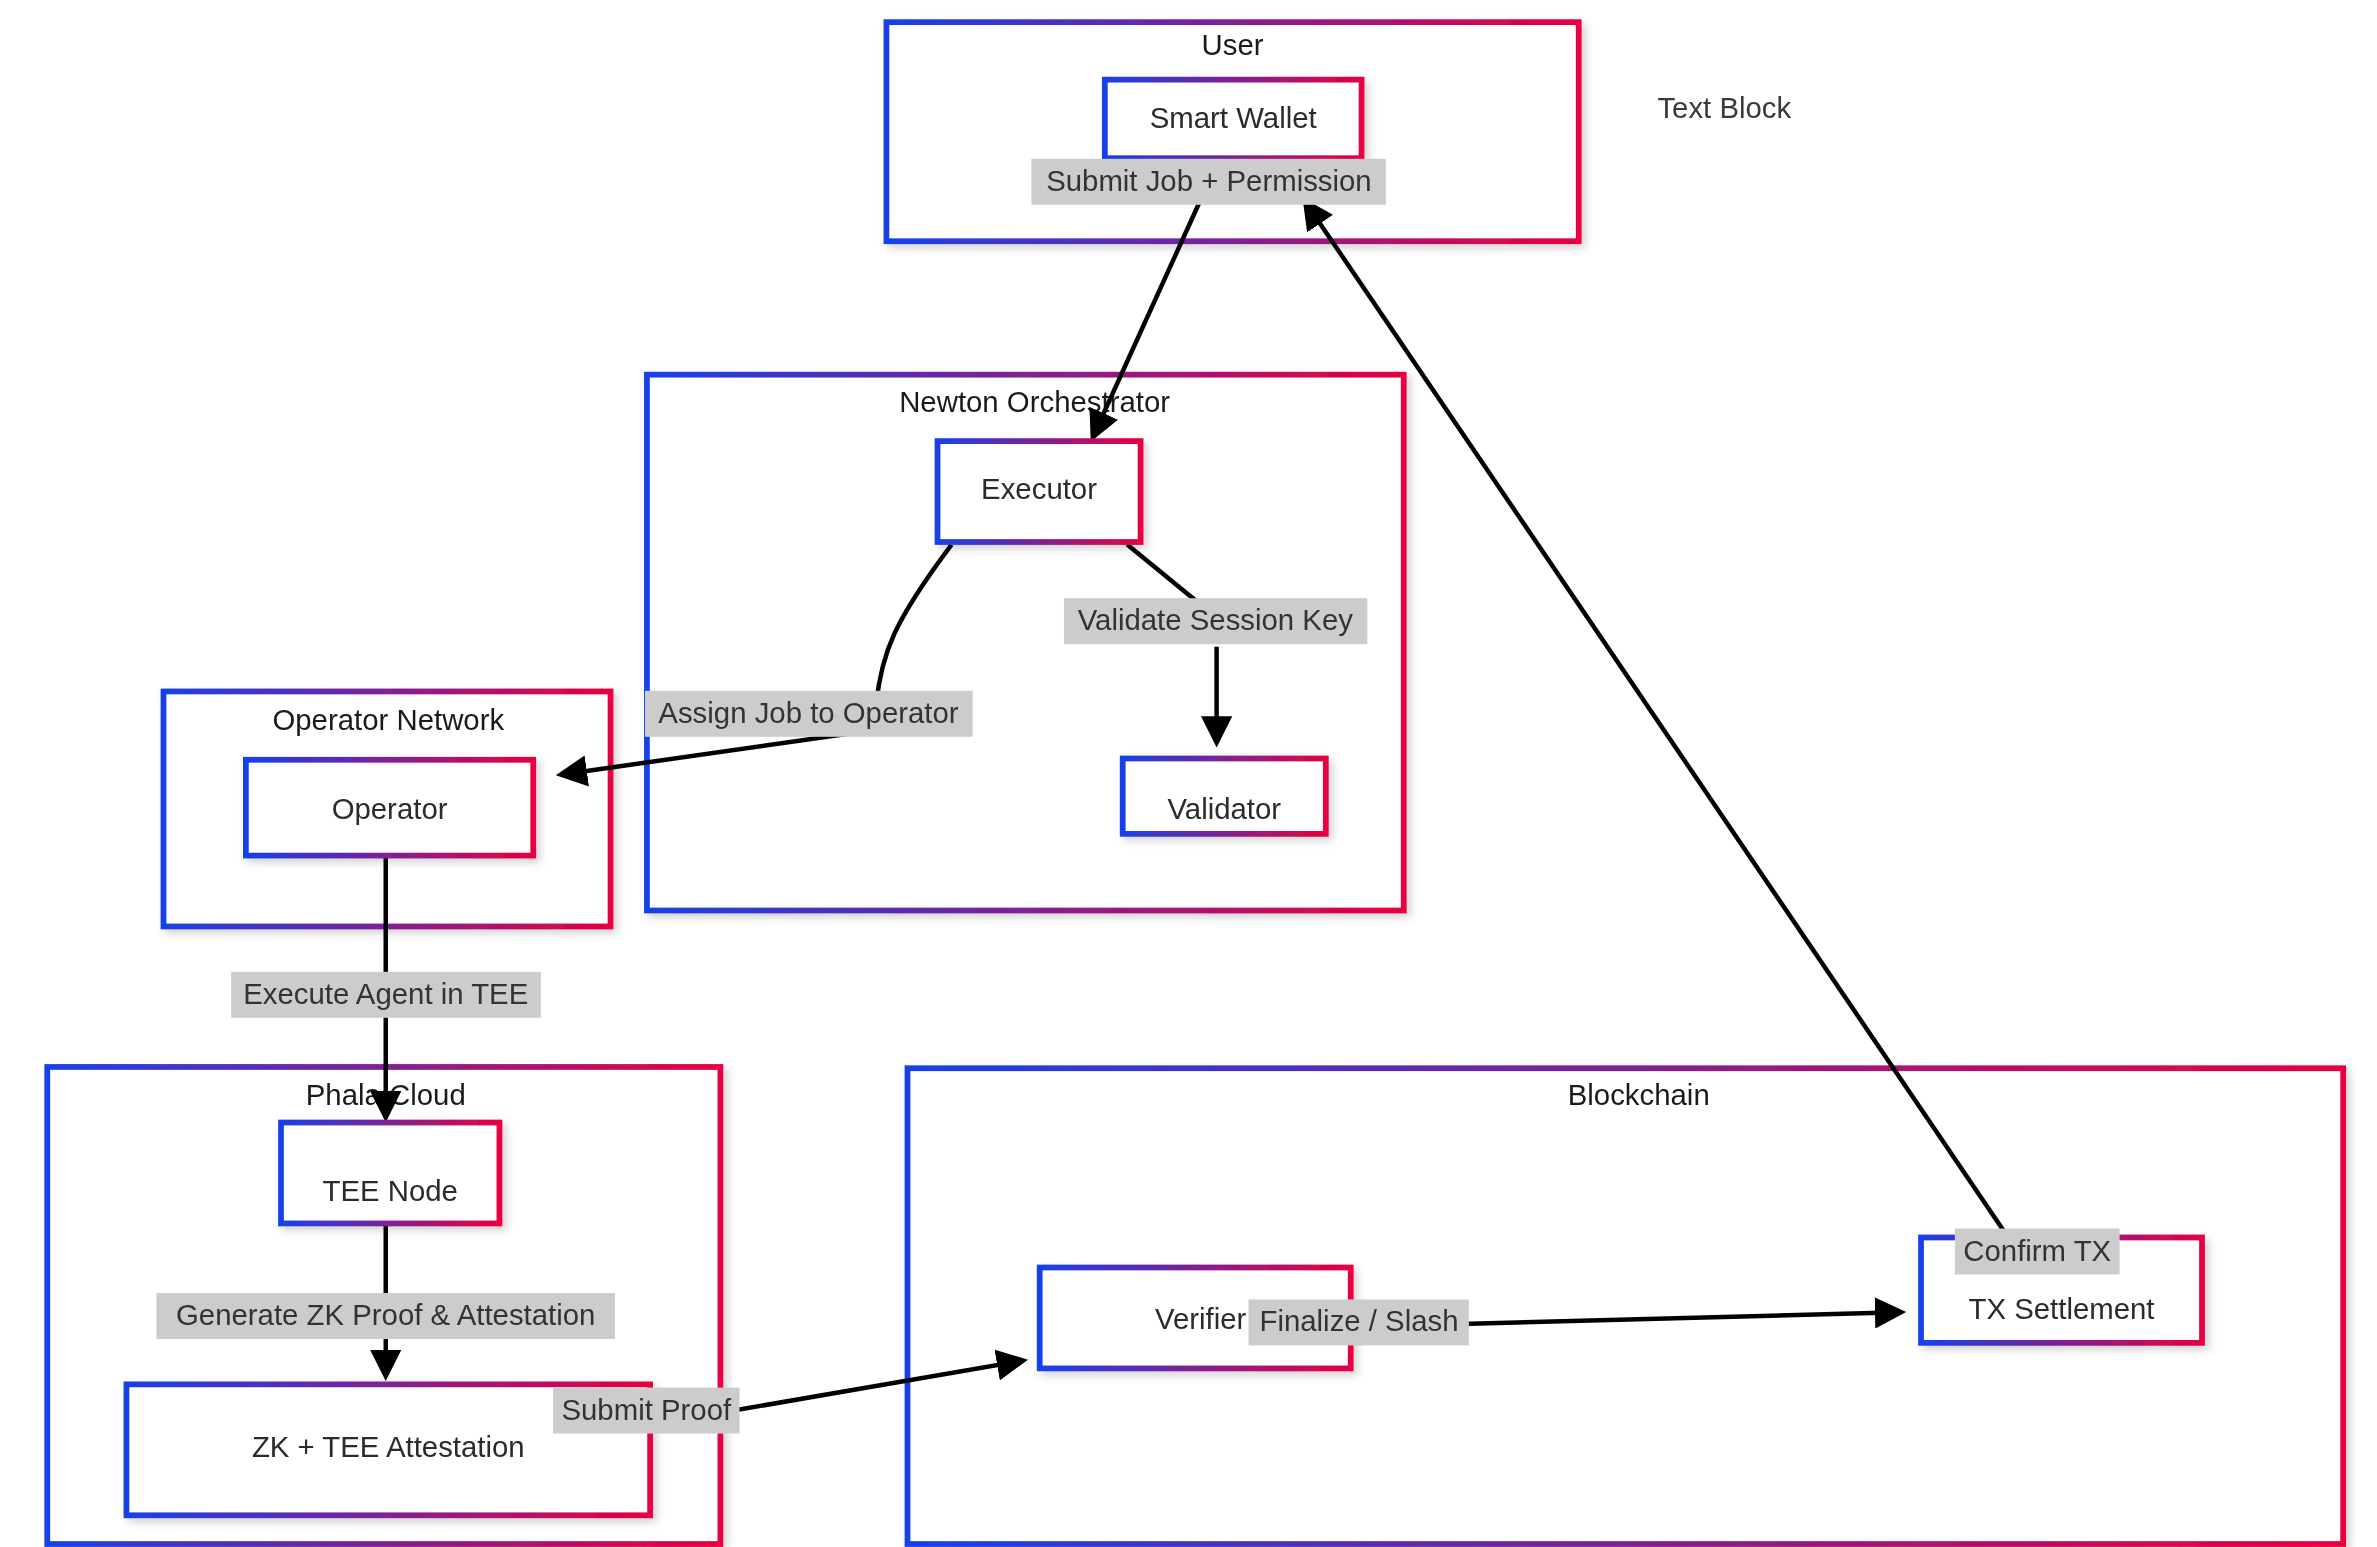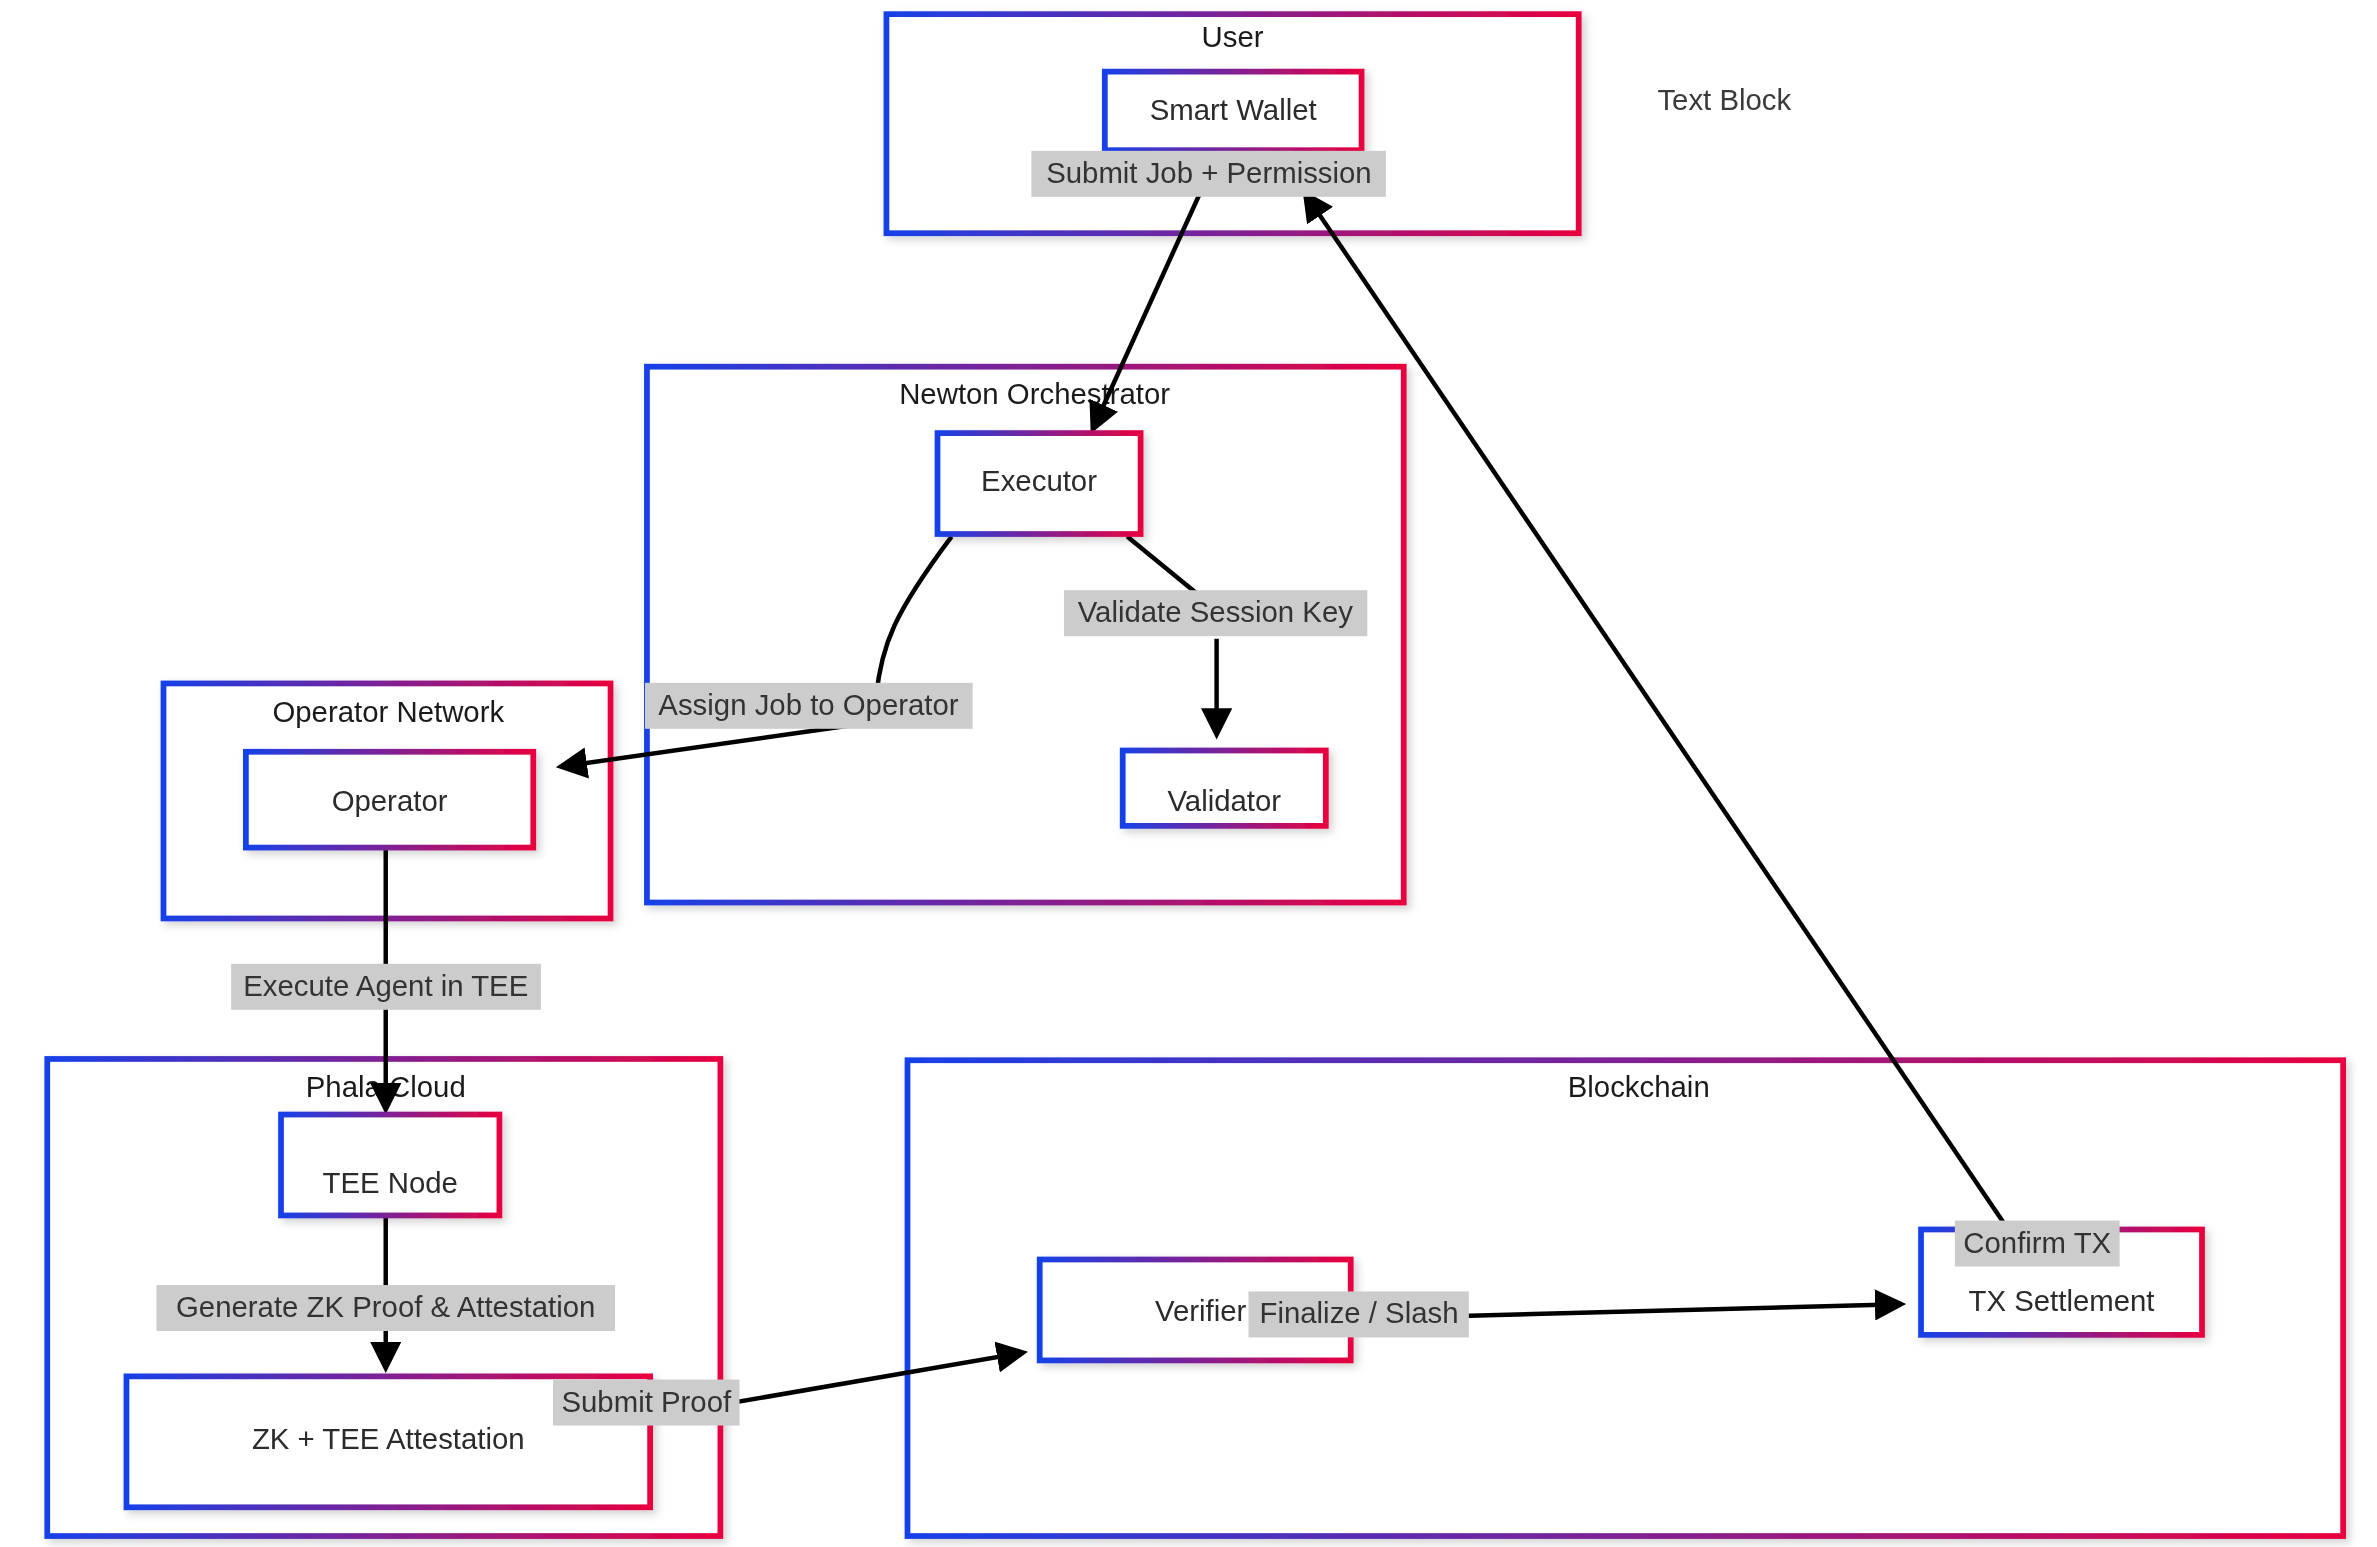--- a/index.html
+++ b/index.html
@@ -9,21 +9,21 @@
   }
   body {
     width: 2377px;
     height: 1547px;
     font-family: "Liberation Sans", sans-serif;
     overflow: hidden;
     position: relative;
   }
   #diagram-root {
     position: absolute;
-    left: 0; top: 0;
+    left: 0; top: 8px;
     width: 2377px;
     height: 1190px;
   }
   svg.diagram {
     display: block;
     width: 2377px;
     height: 1547px;
   }
   .grp-label {
     font-family: "Liberation Sans", sans-serif;

